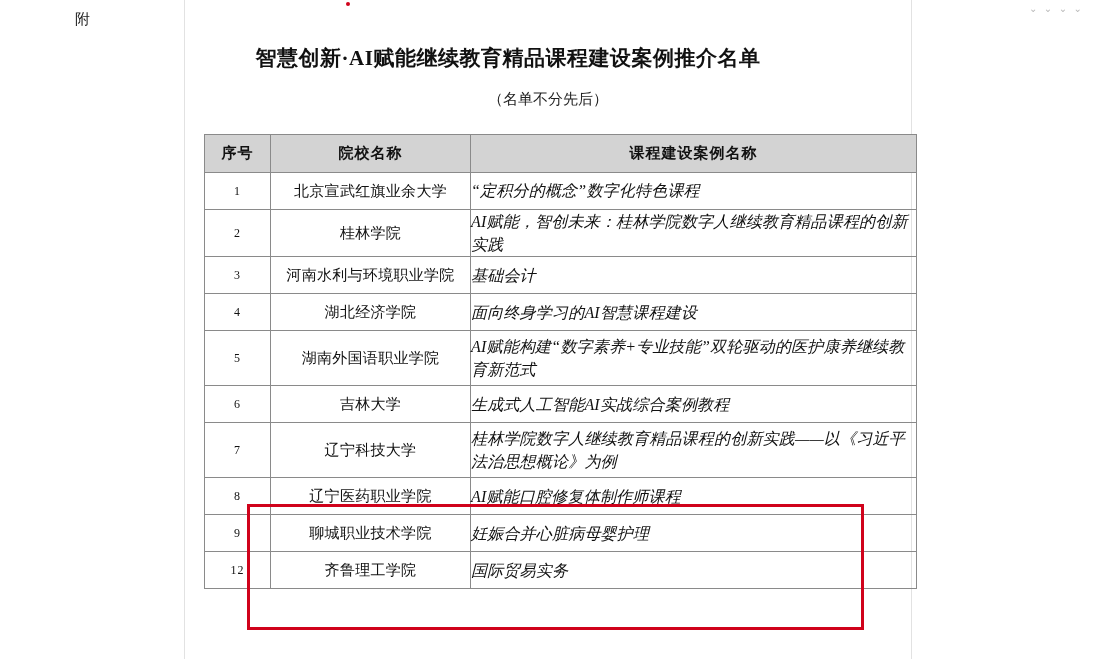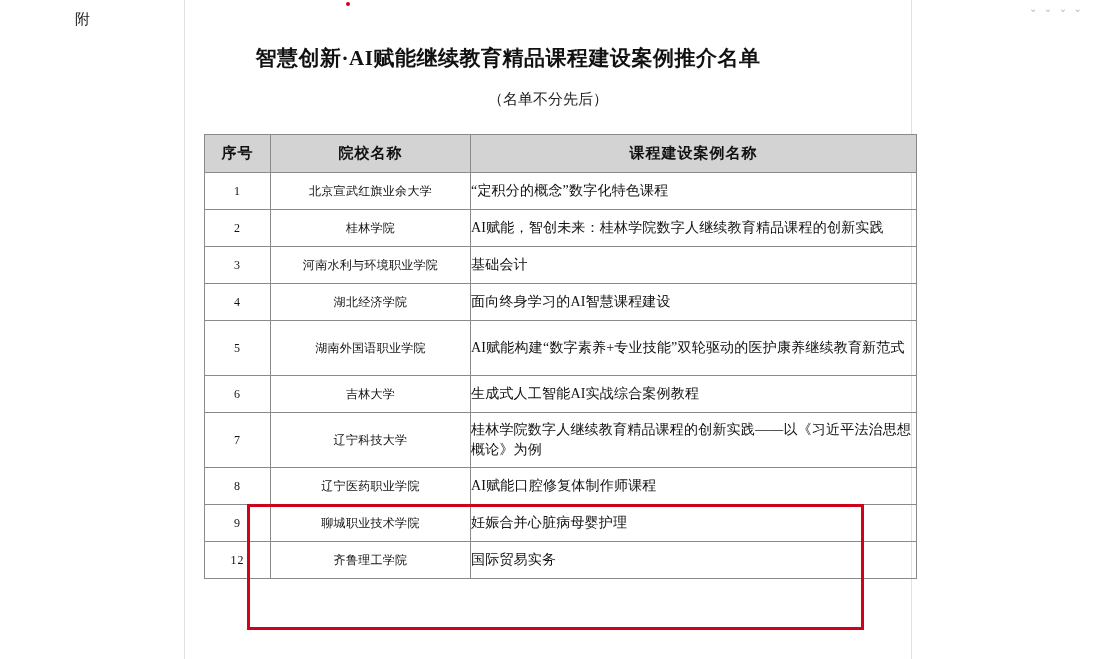--- a/index.html
+++ b/index.html
@@ -114,29 +114,30 @@
   .col-school { width: 200px; }
   .col-case { width: 446px; }
 
   td.idx {
     text-align: center;
     font-size: 12px;
     letter-spacing: 1px;
   }
   td.school {
     text-align: center;
-    font-size: 12px;
+    font-size: 15px;
     letter-spacing: 0.3px;
   }
   td.case {
     text-align: left;
-    font-size: 14px;
+    font-size: 16px;
     padding: 4px 8px 4px 10px;
     line-height: 1.45;
     letter-spacing: 0.2px;
+    font-style: italic;
   }
   tr.row-h1 td { height: 36px; }
   tr.row-h2 td { height: 54px; }
 
   .highlight-box {
     position: absolute;
     left: 247px;
     top: 504px;
     width: 617px;
     height: 126px;

